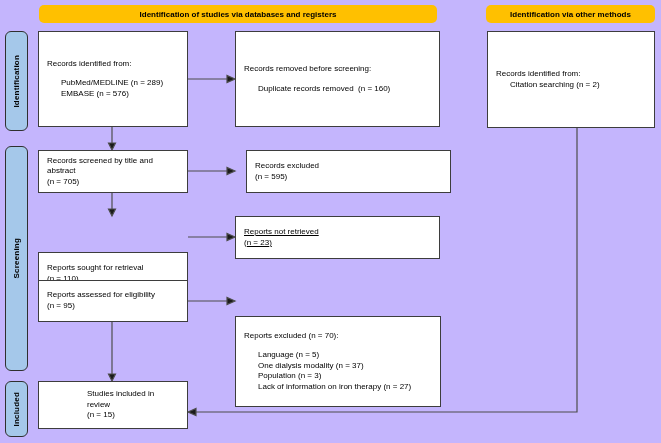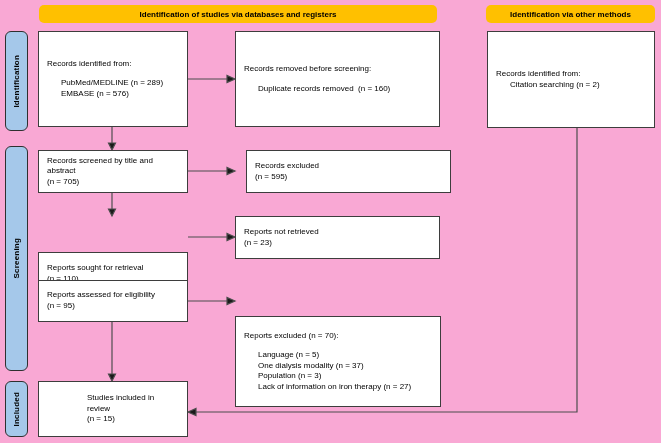--- a/index.html
+++ b/index.html
@@ -1,19 +1,19 @@
 <!DOCTYPE html>
 <html><head>
 <meta charset="utf-8">
 <style>
   html,body{margin:0;padding:0;background:#fff;}
   .canvas{
     position:relative;
     width:661px;height:443px;
-    background:#f9a8d4;
+    background:#c4b5fd;
     font-family:"Liberation Sans","DejaVu Sans",sans-serif;
     color:#000;
     overflow:hidden;
   }
   .arrows{position:absolute;left:0;top:0;width:661px;height:443px;pointer-events:none;}
   .banner{
     position:absolute;
     background:#FFC000;
     border-radius:5px;
     display:flex;align-items:center;justify-content:center;
@@ -122,36 +122,36 @@
   </div>
   <div class="box" style="left:246px;top:150px;width:205px;height:43px;">
     <div class="line">Records excluded</div>
     <div class="line">(n = 595)</div>
   </div>
 
   <div class="box" style="left:38px;top:224px;width:150px;height:43px;margin-top:28px;">
     <div class="line">Reports sought for retrieval</div>
     <div class="line">(n = 110)</div>
   </div>
-  <div class="box" style="left:235px;top:216px;width:205px;height:43px;">
+  <div class="box" style="left:235px;top:216px;width:205px;height:43px;text-decoration:underline;">
     <div class="line">Reports not retrieved</div>
     <div class="line">(n = 23)</div>
   </div>
 
   <div class="box" style="left:38px;top:280px;width:150px;height:42px;">
     <div class="line">Reports assessed for eligibility</div>
     <div class="line">(n = 95)</div>
   </div>
   <div class="box" style="left:235px;top:280px;width:206px;height:91px;margin-top:36px;">
     <div class="line">Reports excluded (n = 70):</div>
     <div class="gap"></div>
     <div class="indent">Language (n = 5)</div>
     <div class="indent">One dialysis modality (n = 37)</div>
     <div class="indent">Population (n = 3)</div>
     <div class="indent">Lack of information on iron therapy (n = 27)</div>
   </div>
 
-  <div class="box" style="left:38px;top:381px;width:150px;height:56px;padding-left:48px;">
+  <div class="box" style="left:38px;top:381px;width:150px;height:48px;padding-left:48px;">
     <div class="line">Studies included in review</div>
     <div class="line">(n = 15)</div>
   </div>
 
 </div>
 
 </body></html>

